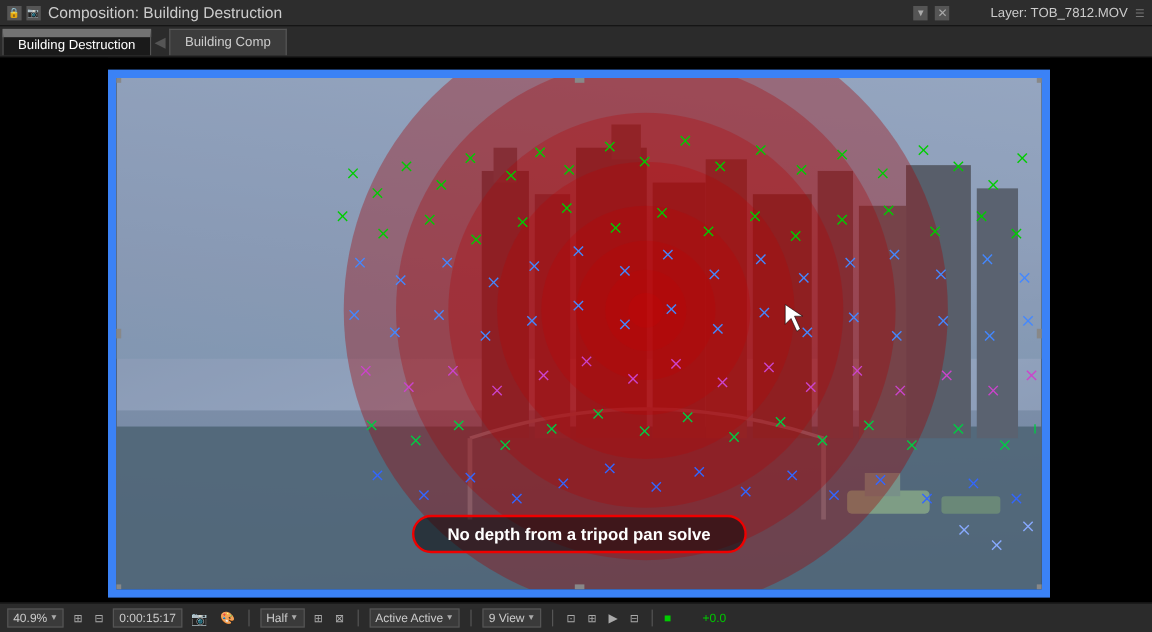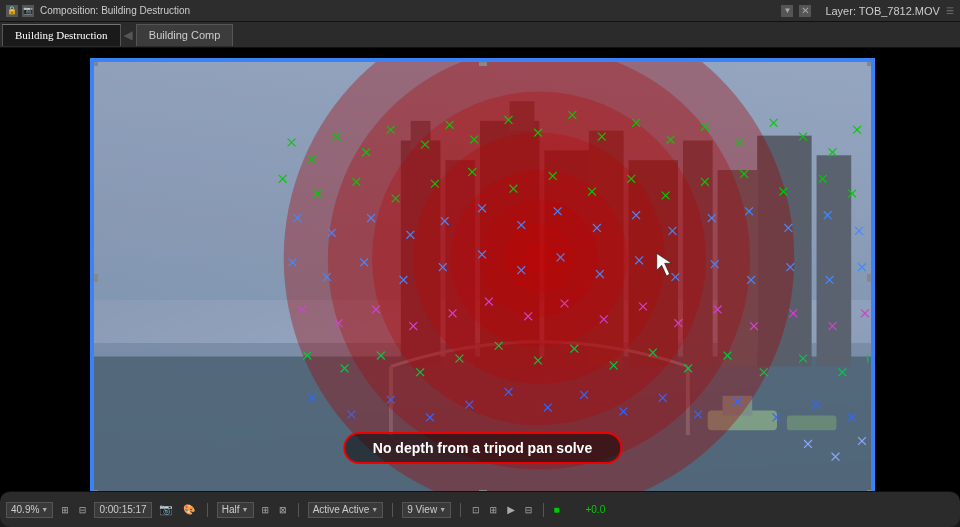--- a/index.html
+++ b/index.html
@@ -31,27 +31,27 @@
     }
     .title-bar-icon {
       width: 12px;
       height: 12px;
       background: #555;
       display: flex; align-items: center; justify-content: center;
       font-size: 8px;
     }
     .title-bar-text {
       color: #ccc;
-      font-size: 10px;
+      font-size: 13px;
       flex: 1;
     }
     .title-bar-layer {
       color: #ccc;
       font-size: 11px;
-      margin-left: 8px;
+      margin-left: 28px;
     }
 
     
     .tab-bar {
       display: flex;
       align-items: center;
       background: #2b2b2b;
       height: 26px;
       border-bottom: 1px solid #111;
       gap: 0;
@@ -66,22 +66,21 @@
       border: 1px solid #555;
       border-bottom: none;
       color: #ccc;
       font-size: 11px;
       cursor: pointer;
       position: relative;
     }
     .tab.active {
       background: #1a1a1a;
       color: #fff;
-      border-top: 1px solid #737373;
-      font-family: Liberation Serif, serif;
+      border-top: 7px solid #737373;
     }
     .tab-separator {
       color: #555;
       padding: 0 3px;
       font-size: 12px;
     }
 
     
     .viewport {
       position: relative;
@@ -91,21 +90,21 @@
       overflow: hidden;
     }
 
     
     .comp-frame {
       position: absolute;
       left: 90px;
       top: 10px;
       width: 785px;
       height: 440px;
-      border: 4px solid #3b82f6;
+      border: 7px solid #3b82f6;
       overflow: hidden;
     }
 
     
     .scene-bg {
       position: absolute;
       left: 0; top: 0;
       width: 100%; height: 100%;
       background: linear-gradient(160deg, #6a7a8a 0%, #8a9aaa 30%, #aabbcc 60%, #7a8a9a 100%);
     }
@@ -124,30 +123,29 @@
       font-weight: bold;
       background: rgba(0,0,0,0.5);
       white-space: nowrap;
     }
 
     
     .bottom-toolbar {
       position: absolute;
       bottom: 0;
       width: 960px;
-      height: 36px;
+      height: 25px;
       background: #2b2b2b;
       border-top: 1px solid #111;
       display: flex;
       align-items: center;
       gap: 6px;
       padding: 0 6px;
       font-size: 10px;
       color: #ccc;
-      border-radius: 10px;
     }
     .toolbar-separator {
       width: 1px;
       height: 14px;
       background: #555;
       margin: 0 3px;
     }
     .toolbar-btn {
       display: flex;
       align-items: center;

